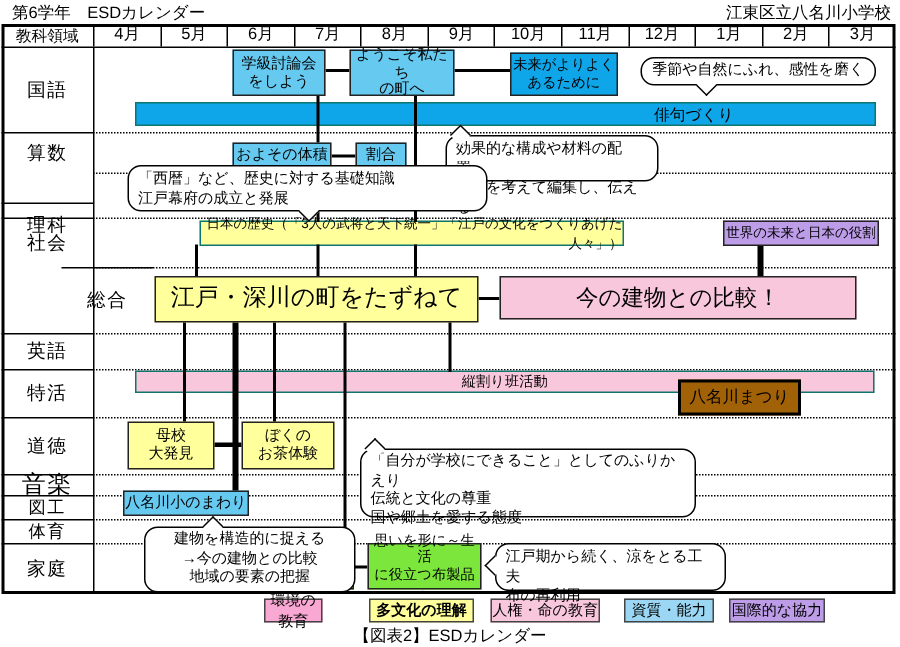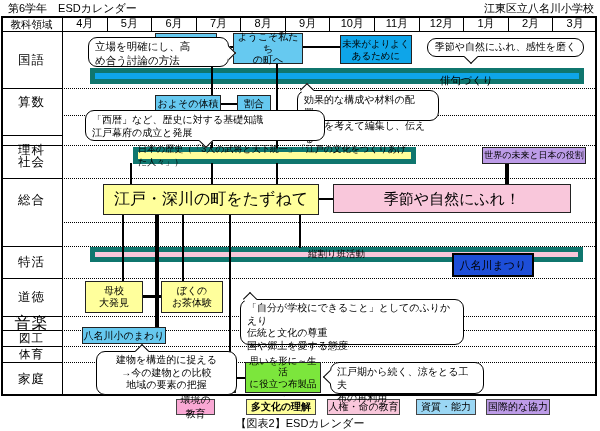--- a/index.html
+++ b/index.html
@@ -9,38 +9,38 @@
   .frame{position:absolute;left:1px;top:16px;width:596px;height:380px;border:2px solid #000;box-sizing:border-box;}
   .hdr{position:absolute;left:1px;top:16px;width:596px;height:16px;display:flex;border-bottom:1px solid #000;box-sizing:border-box;}
   .hdr .corner{width:61px;font-size:10.5px;text-align:center;line-height:16px;flex:none;}
   .hdr .mcell{flex:1;border-left:1px solid #000;font-size:11px;text-align:center;line-height:15px;}
   .vlabel-line{position:absolute;left:62px;top:32px;width:1px;height:363px;background:#000;}
   .rowlab{position:absolute;left:1px;width:61px;box-sizing:border-box;border-top:1px solid #000;
     font-size:12.5px;display:flex;align-items:center;justify-content:center;letter-spacing:1px;}
   .dot{position:absolute;left:62px;width:535px;height:0;border-top:1px dotted #000;}
   .box{position:absolute;box-sizing:border-box;border:1px solid #222;text-align:center;white-space:pre-line;
     font-size:10px;line-height:1.18;display:flex;align-items:center;justify-content:center;z-index:5;}
-  .bar{position:absolute;box-sizing:border-box;border:5px solid #0f766e;font-size:9.5px;z-index:3;
-    display:flex;align-items:center;justify-content:center;}
+  .bar{position:absolute;box-sizing:border-box;border:1px solid #0f766e;font-size:9.5px;z-index:3;
+    display:flex;align-items:center;justify-content:center;text-align:right;}
   .bubble{position:absolute;box-sizing:border-box;border:1.5px solid #000;border-radius:9px;background:#fff;
     font-size:10px;line-height:1.3;padding:2px 6px;white-space:pre-line;z-index:6;}
   .tail{position:absolute;width:9px;height:9px;background:#fff;transform:rotate(45deg);z-index:7;}
   .tail-r{border-top:1.5px solid #000;border-right:1.5px solid #000;}
   .tail-l{border-bottom:1.5px solid #000;border-left:1.5px solid #000;}
   .tail-d{border-bottom:1.5px solid #000;border-right:1.5px solid #000;}
   .tail-u{border-top:1.5px solid #000;border-left:1.5px solid #000;}
   .vline{position:absolute;width:2px;background:#000;z-index:4;}
   .hline{position:absolute;height:2px;background:#000;z-index:4;}
   .cyan{background:#66c9f0;}
   .pinkS{background:#0ea5e9;}
   .pinkL{background:#f9c7db;}
   .yel{background:#ffff9c;}
   .grn{background:#7ce63c;}
   .pur{background:#bd9ce8;}
-  .white{background:#1d4ed8;text-align:right;}
+  .white{background:#a16207;text-align:right;}
   .big{font-size:16px;}
   .big2{font-size:15px;}
   .lgnd{position:absolute;box-sizing:border-box;border:1px solid #444;font-size:10px;text-align:center;
     display:flex;align-items:center;justify-content:center;top:399px;height:16px;}
   .caption{position:absolute;left:0;top:416px;width:600px;text-align:center;font-size:11px;}
 </style>
 </head>
 <body>
 
 <div class="stage">
@@ -63,21 +63,22 @@
     <div class="mcell">1月</div>
     <div class="mcell">2月</div>
     <div class="mcell">3月</div>
   </div>
   <div class="vlabel-line"></div>
 
   <div class="rowlab" style="top:32px;height:56px;border-top:none;">国語</div>
   <div class="rowlab" style="top:88px;height:27px;">算数</div>
   <div class="rowlab" style="top:115px;height:30px;margin-top:20px;">理科</div>
   <div class="rowlab" style="top:145px;height:33px;">社会</div>
-  <div class="rowlab" style="top:178px;height:44px;">総合</div>
+  <div class="rowlab" style="top:178px;height:44px;margin-left:40px;">総合</div>
+  <div class="rowlab" style="top:222px;height:24px;">英語</div>
   <div class="rowlab" style="top:246px;height:32px;">特活</div>
   <div class="rowlab" style="top:278px;height:38px;">道徳</div>
   <div class="rowlab" style="top:316px;height:14px;font-size:16px;">音楽</div>
   <div class="rowlab" style="top:330px;height:16px;font-size:11.5px;">図工</div>
   <div class="rowlab" style="top:346px;height:16px;font-size:11.5px;">体育</div>
   <div class="rowlab" style="top:362px;height:33px;">家庭</div>
 
   <div class="dot" style="top:88px;"></div>
   <div class="dot" style="top:115px;"></div>
   <div class="dot" style="top:145px;"></div>
@@ -102,23 +103,20 @@
   <div class="vline" style="left:182px;top:213px;height:70px;"></div>
   <div class="vline" style="left:229px;top:213px;height:151px;"></div>
   <div class="vline" style="left:299px;top:213px;height:35px;"></div>
   <div class="hline" style="left:217px;top:46px;width:16px;"></div>
   <div class="hline" style="left:303px;top:46px;width:37px;"></div>
   <div class="hline" style="left:221px;top:103px;width:16px;"></div>
   <div class="hline" style="left:319px;top:198px;width:14px;"></div>
   <div class="hline" style="left:142px;top:295px;width:20px;height:3px;"></div>
   <div class="hline" style="left:236px;top:377px;width:9px;"></div>
 
-  <div class="bubble" style="left:88px;top:37px;width:141px;height:30px;font-size:10.5px;"><span>立場を明確にし、高
-め合う討論の方法</span>
-    <span class="tail tail-r" style="right:-6px;top:10px;"></span></div>
   <div class="box cyan" style="left:155px;top:33px;width:62px;height:31px;">学級討論会
 をしよう</div>
   <div class="box cyan" style="left:233px;top:33px;width:70px;height:31px;">ようこそ私たち
 の町へ</div>
   <div class="box pinkS" style="left:340px;top:35px;width:72px;height:29px;font-size:9.5px;">未来がよりよく
 あるために</div>
   <div class="bubble" style="left:427px;top:38px;width:157px;height:19px;padding:1px 5px;text-align:center;"><span>季節や自然にふれ、感性を磨く</span>
     <span class="tail tail-d" style="left:38px;bottom:-6px;"></span></div>
   <div class="bar pinkS" style="left:90px;top:68px;width:494px;height:16px;">
     <span style="position:absolute;left:345px;top:1px;font-size:10.5px;">俳句づくり</span>
@@ -131,21 +129,21 @@
     <span class="tail tail-u" style="left:4px;top:-6px;"></span></div>
 
   <div class="bubble" style="left:85px;top:110px;width:240px;height:31px;"><span>「西暦」など、歴史に対する基礎知識
 江戸幕府の成立と発展</span>
     <span class="tail tail-d" style="left:115px;bottom:-6px;"></span></div>
 
   <div class="bar yel" style="left:133px;top:147px;width:283px;height:17px;font-size:9px;">日本の歴史（「3人の武将と天下統一」「江戸の文化をつくりあげた人々」）</div>
   <div class="box pur" style="left:482px;top:147px;width:104px;height:17px;font-size:9px;">世界の未来と日本の役割</div>
 
   <div class="box yel big" style="left:103px;top:184px;width:216px;height:31px;border-width:1.5px;">江戸・深川の町をたずねて</div>
-  <div class="box pinkL big2" style="left:333px;top:184px;width:238px;height:29px;border-width:1.5px;">季節や自然にふれ！</div>
+  <div class="box pinkL big2" style="left:333px;top:184px;width:238px;height:29px;border-width:1.5px;">今の建物との比較！</div>
 
   <div class="bar pinkL" style="left:90px;top:247px;width:493px;height:15px;">縦割り班活動</div>
   <div class="box white" style="left:452px;top:253px;width:82px;height:24px;border:2.5px solid #000;font-size:11px;">八名川まつり</div>
 
   <div class="box yel" style="left:85px;top:281px;width:58px;height:32px;">母校
 大発見</div>
   <div class="box yel" style="left:161px;top:281px;width:62px;height:32px;">ぼくの
 お茶体験</div>
   <div class="bubble" style="left:240px;top:299px;width:224px;height:46px;line-height:1.25;"><span>「自分が学校にできること」としてのふりかえり
 伝統と文化の尊重

